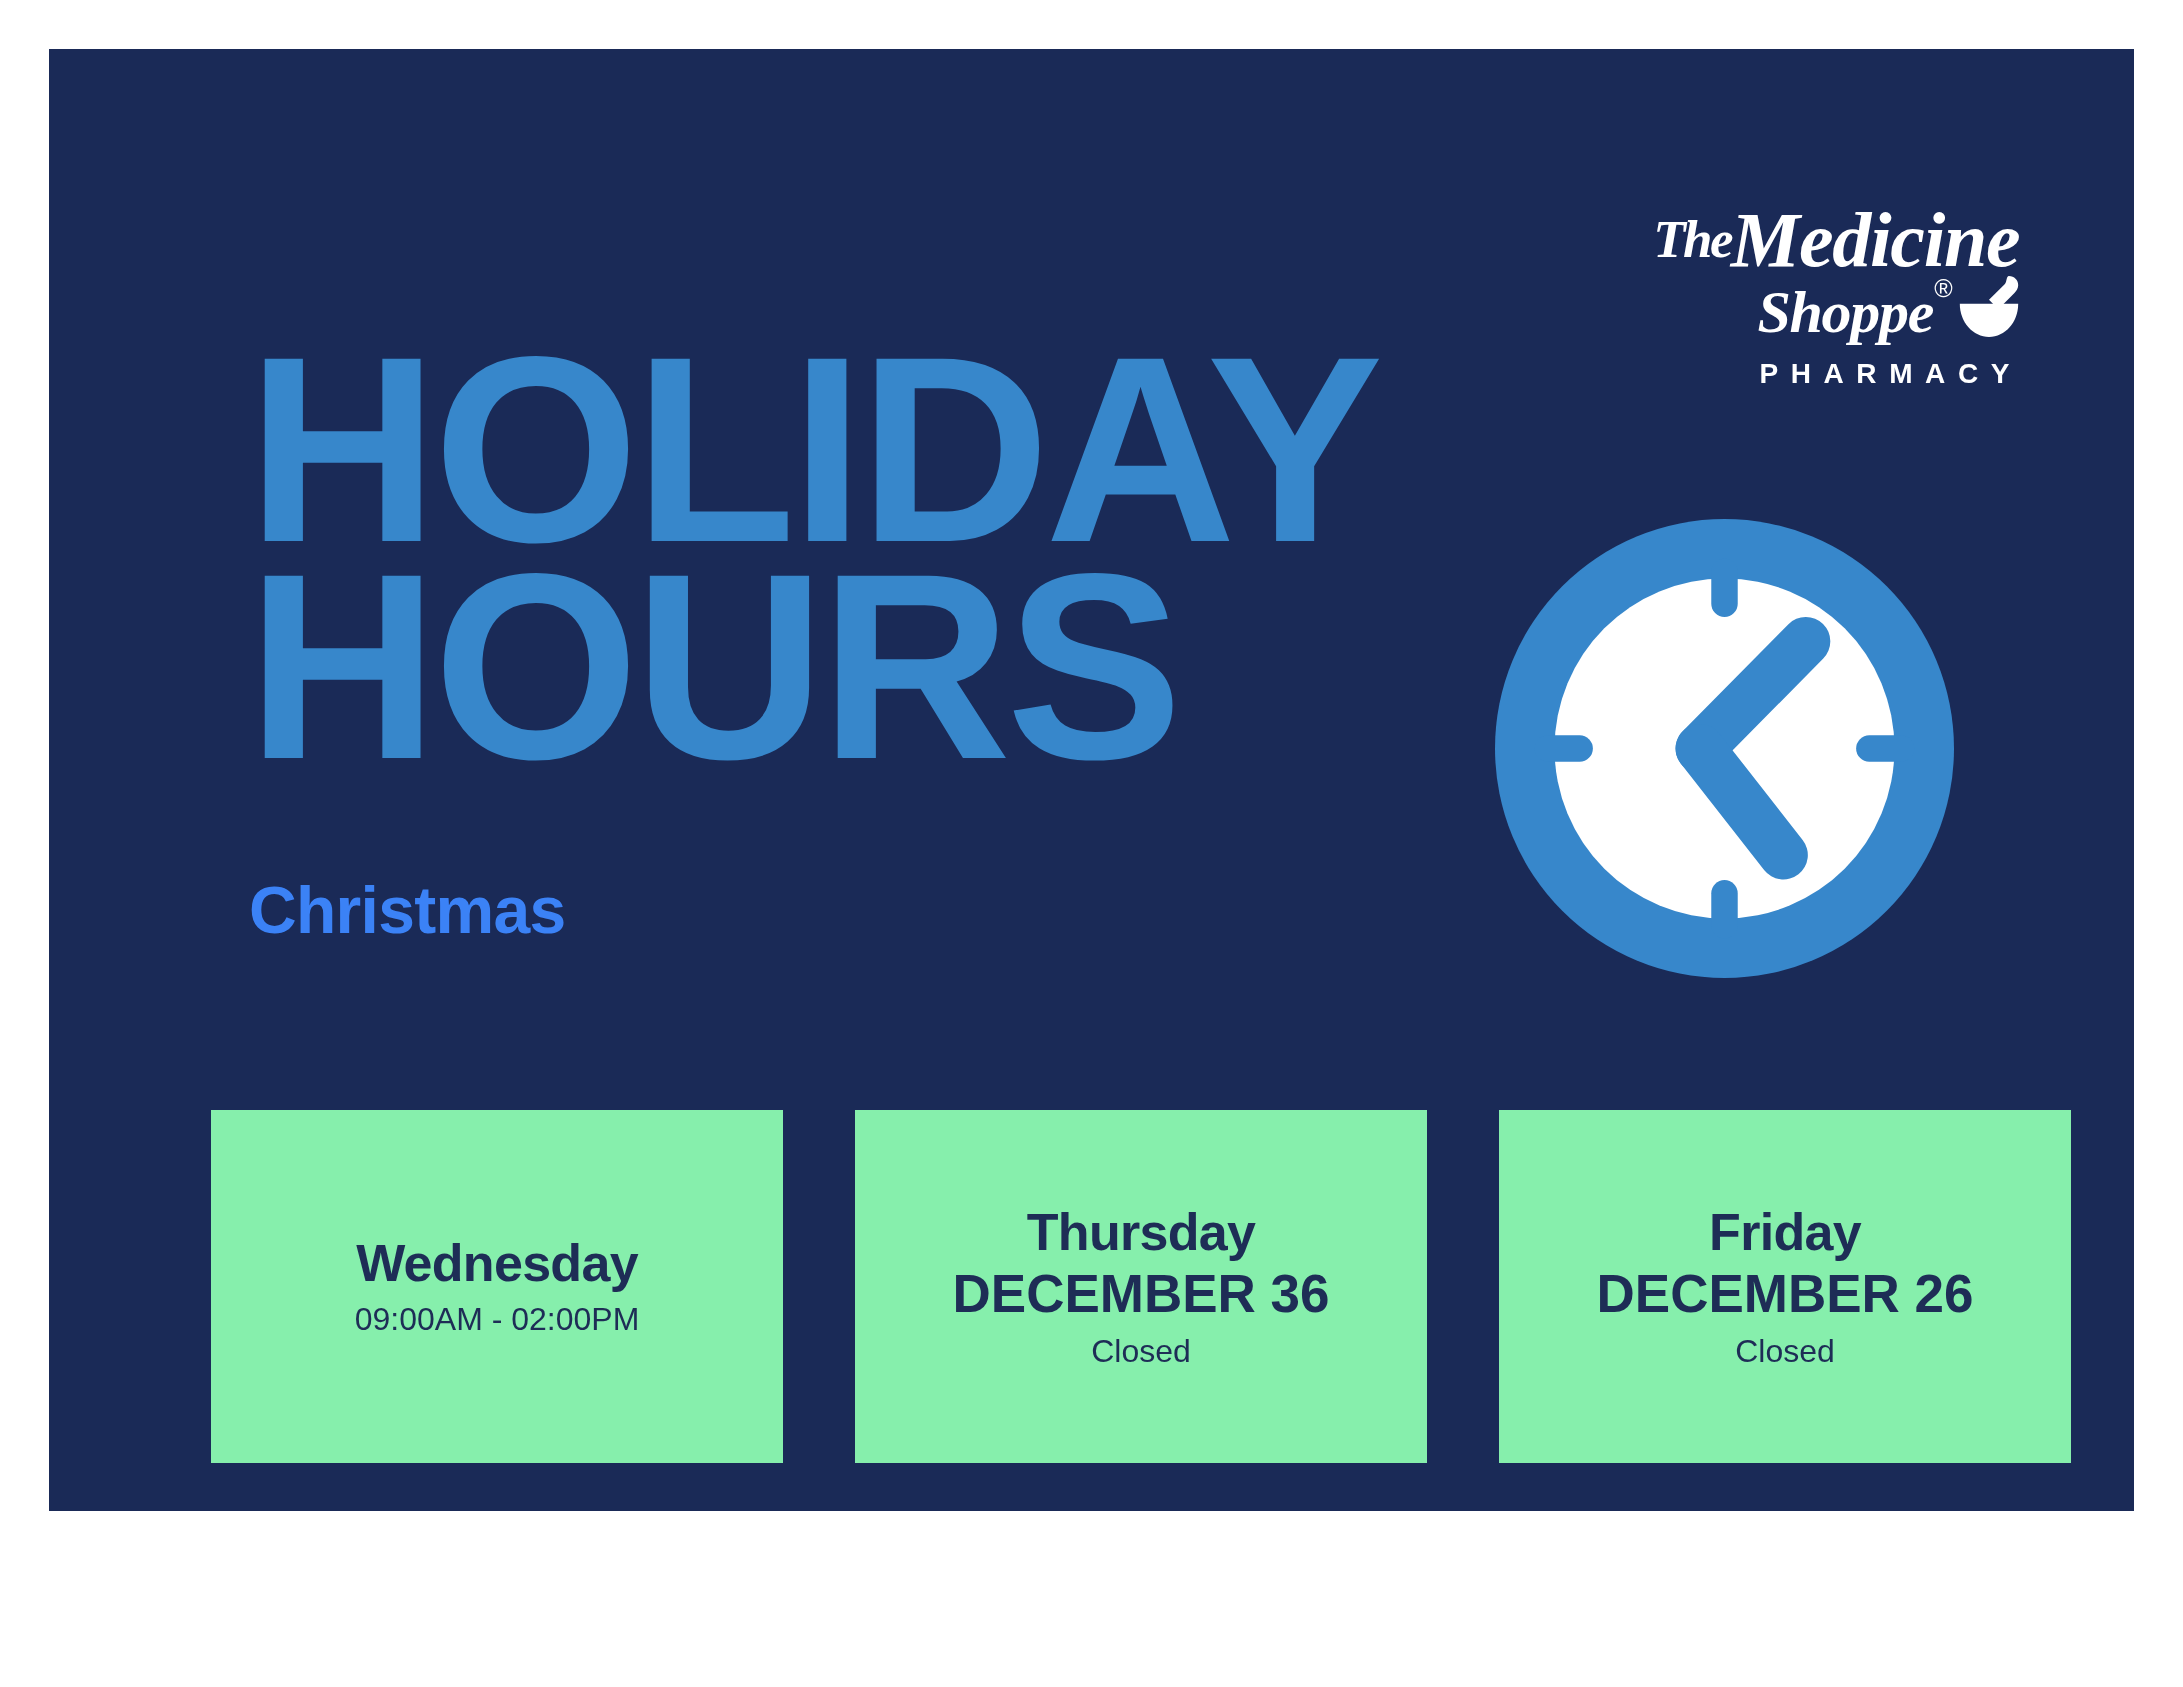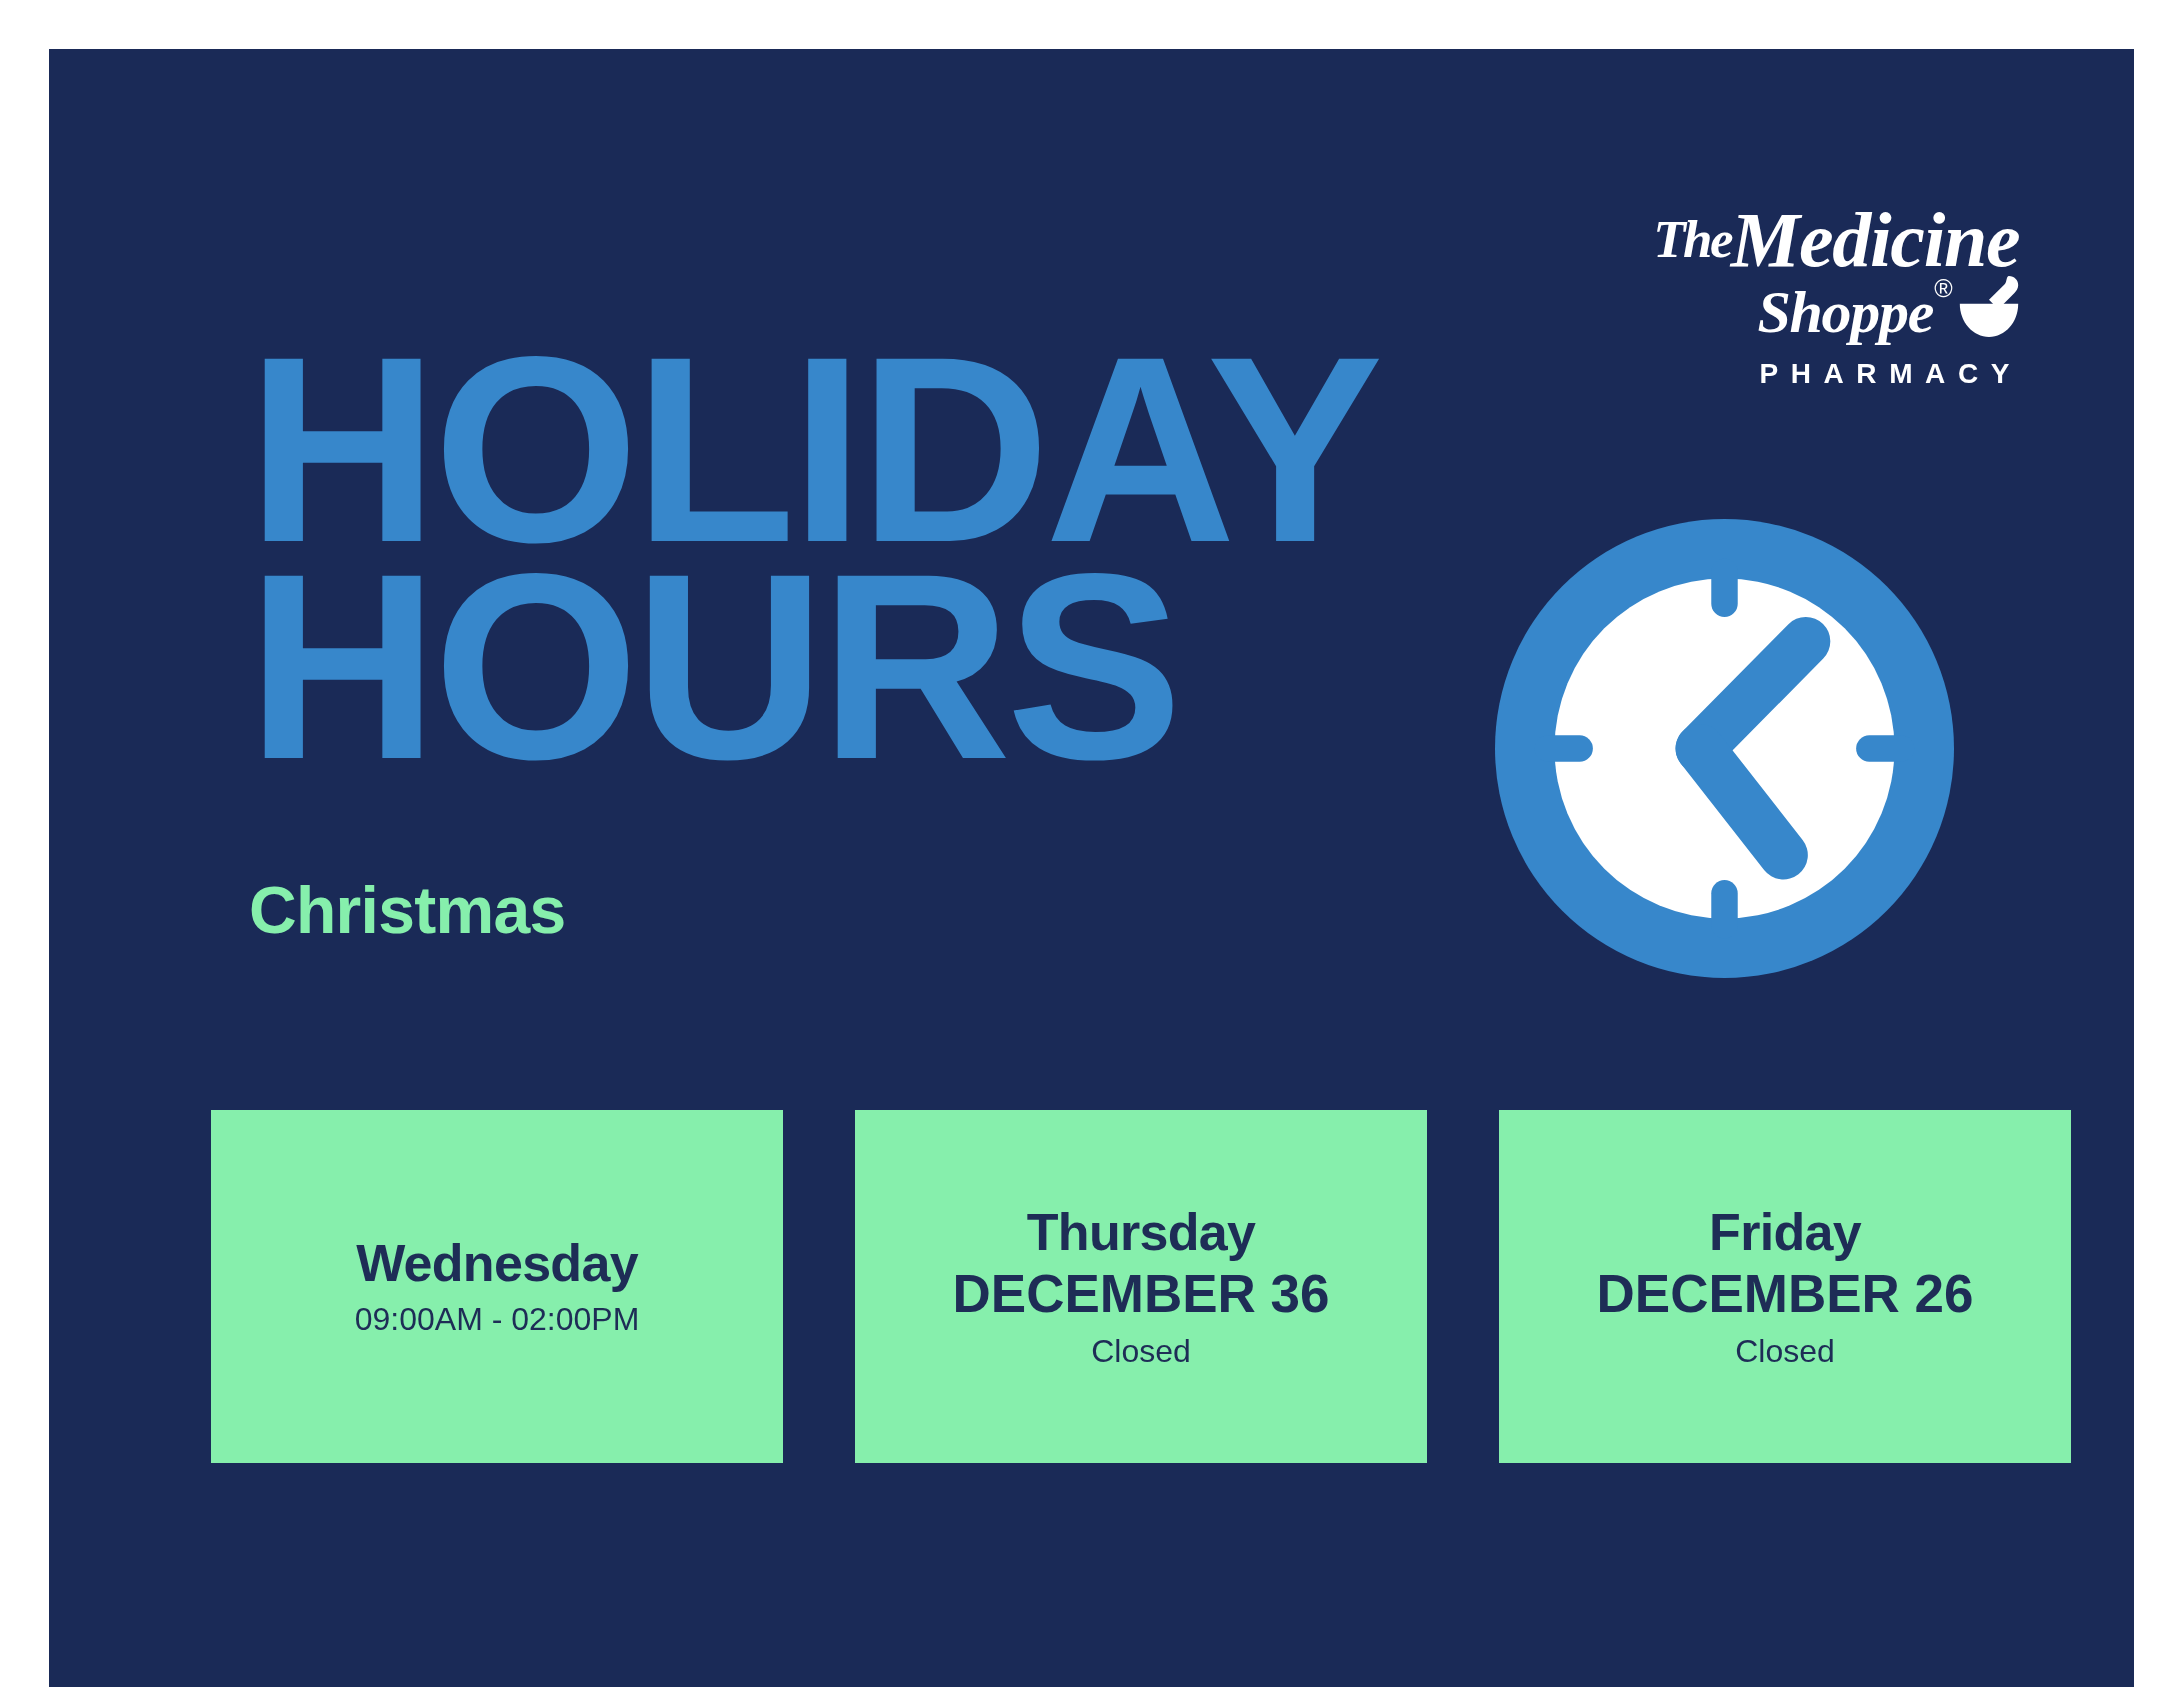--- a/index.html
+++ b/index.html
@@ -14,21 +14,21 @@
     font-family: "Liberation Sans", sans-serif;
     -webkit-font-smoothing: antialiased;
   }
 
   
   #poster-frame {
     position: absolute;
     left: 49px;
     top: 49px;
     width: 2085px;
-    height: 1639px;
+    height: 1462px;
     background: #1a2a57;
     box-sizing: border-box;
   }
 
   
   #brand-logo {
     position: absolute;
     right: 112px;
     top: 155px;
     width: 450px;
@@ -106,21 +106,21 @@
     font-size: 265px;
     line-height: 0.82;
     letter-spacing: -5.3px;
     white-space: nowrap;
     margin: 0;
   }
   #subtitle {
     position: absolute;
     left: 200px;
     top: 828px;
-    color: #86efac;
+    color: #3b82f6;
     font-family: "Liberation Sans", sans-serif;
     font-weight: 700;
     font-size: 66px;
     line-height: 1;
     letter-spacing: -0.7px;
     white-space: nowrap;
   }
 
   
   #clock-icon {

